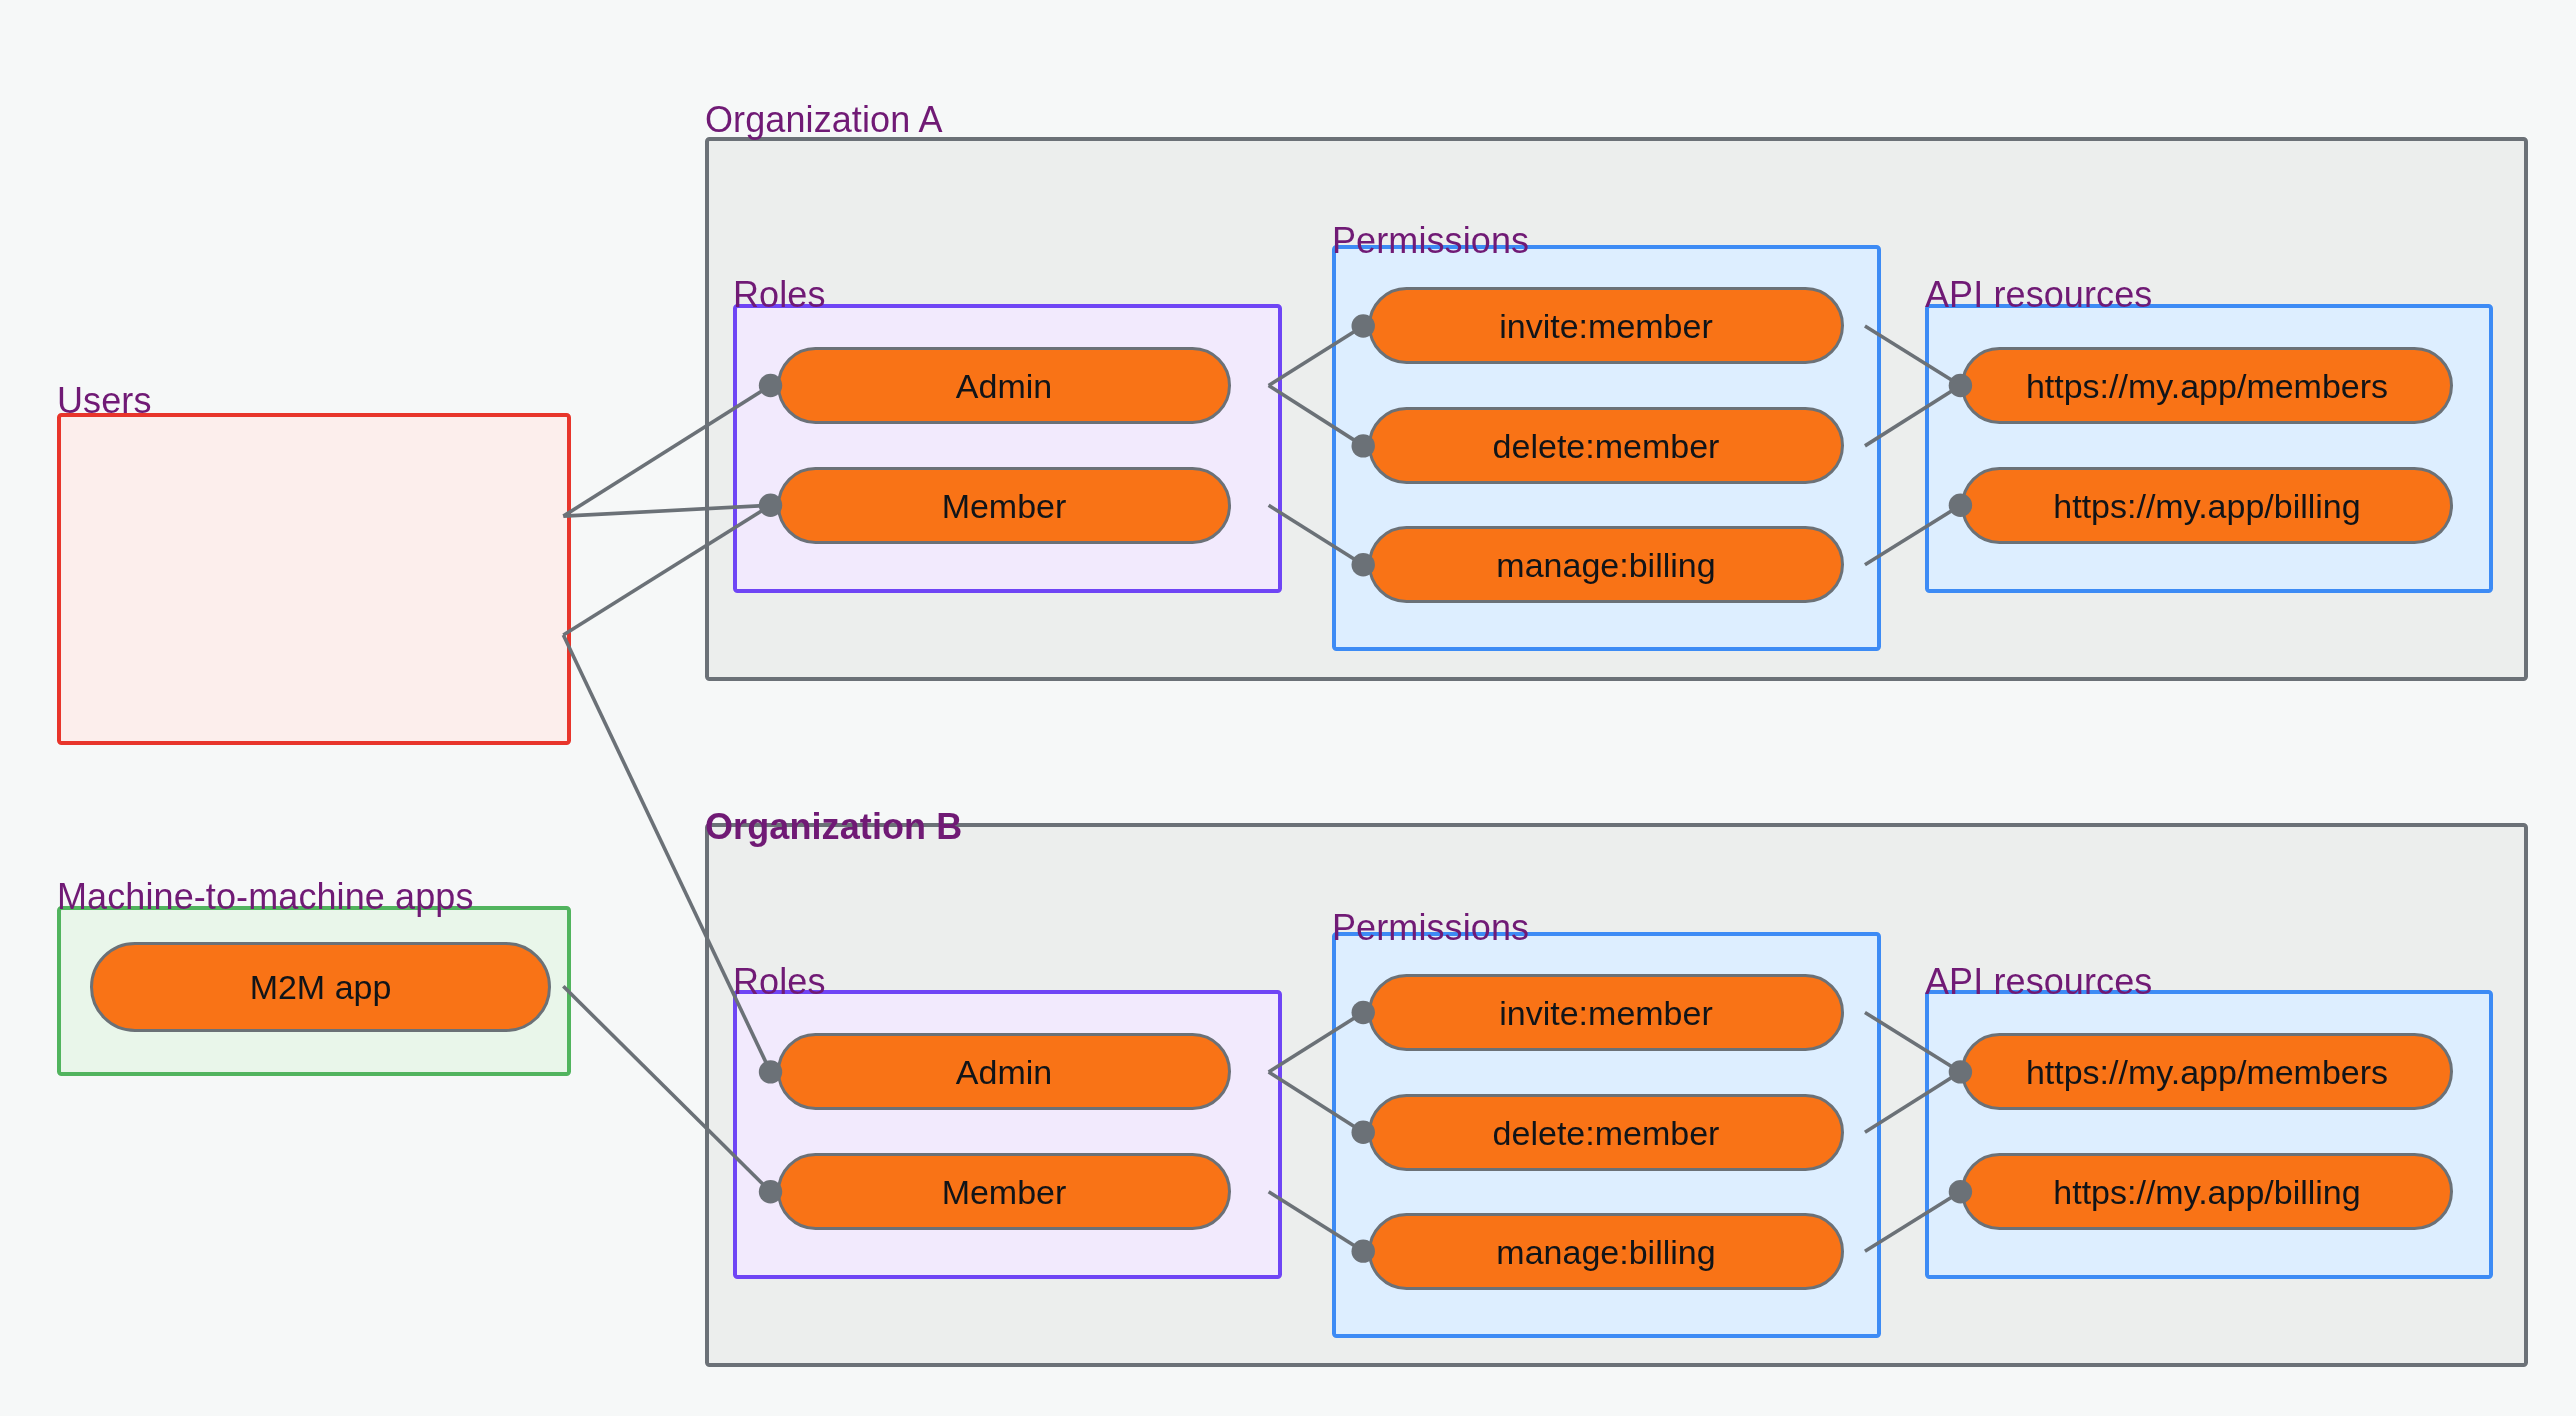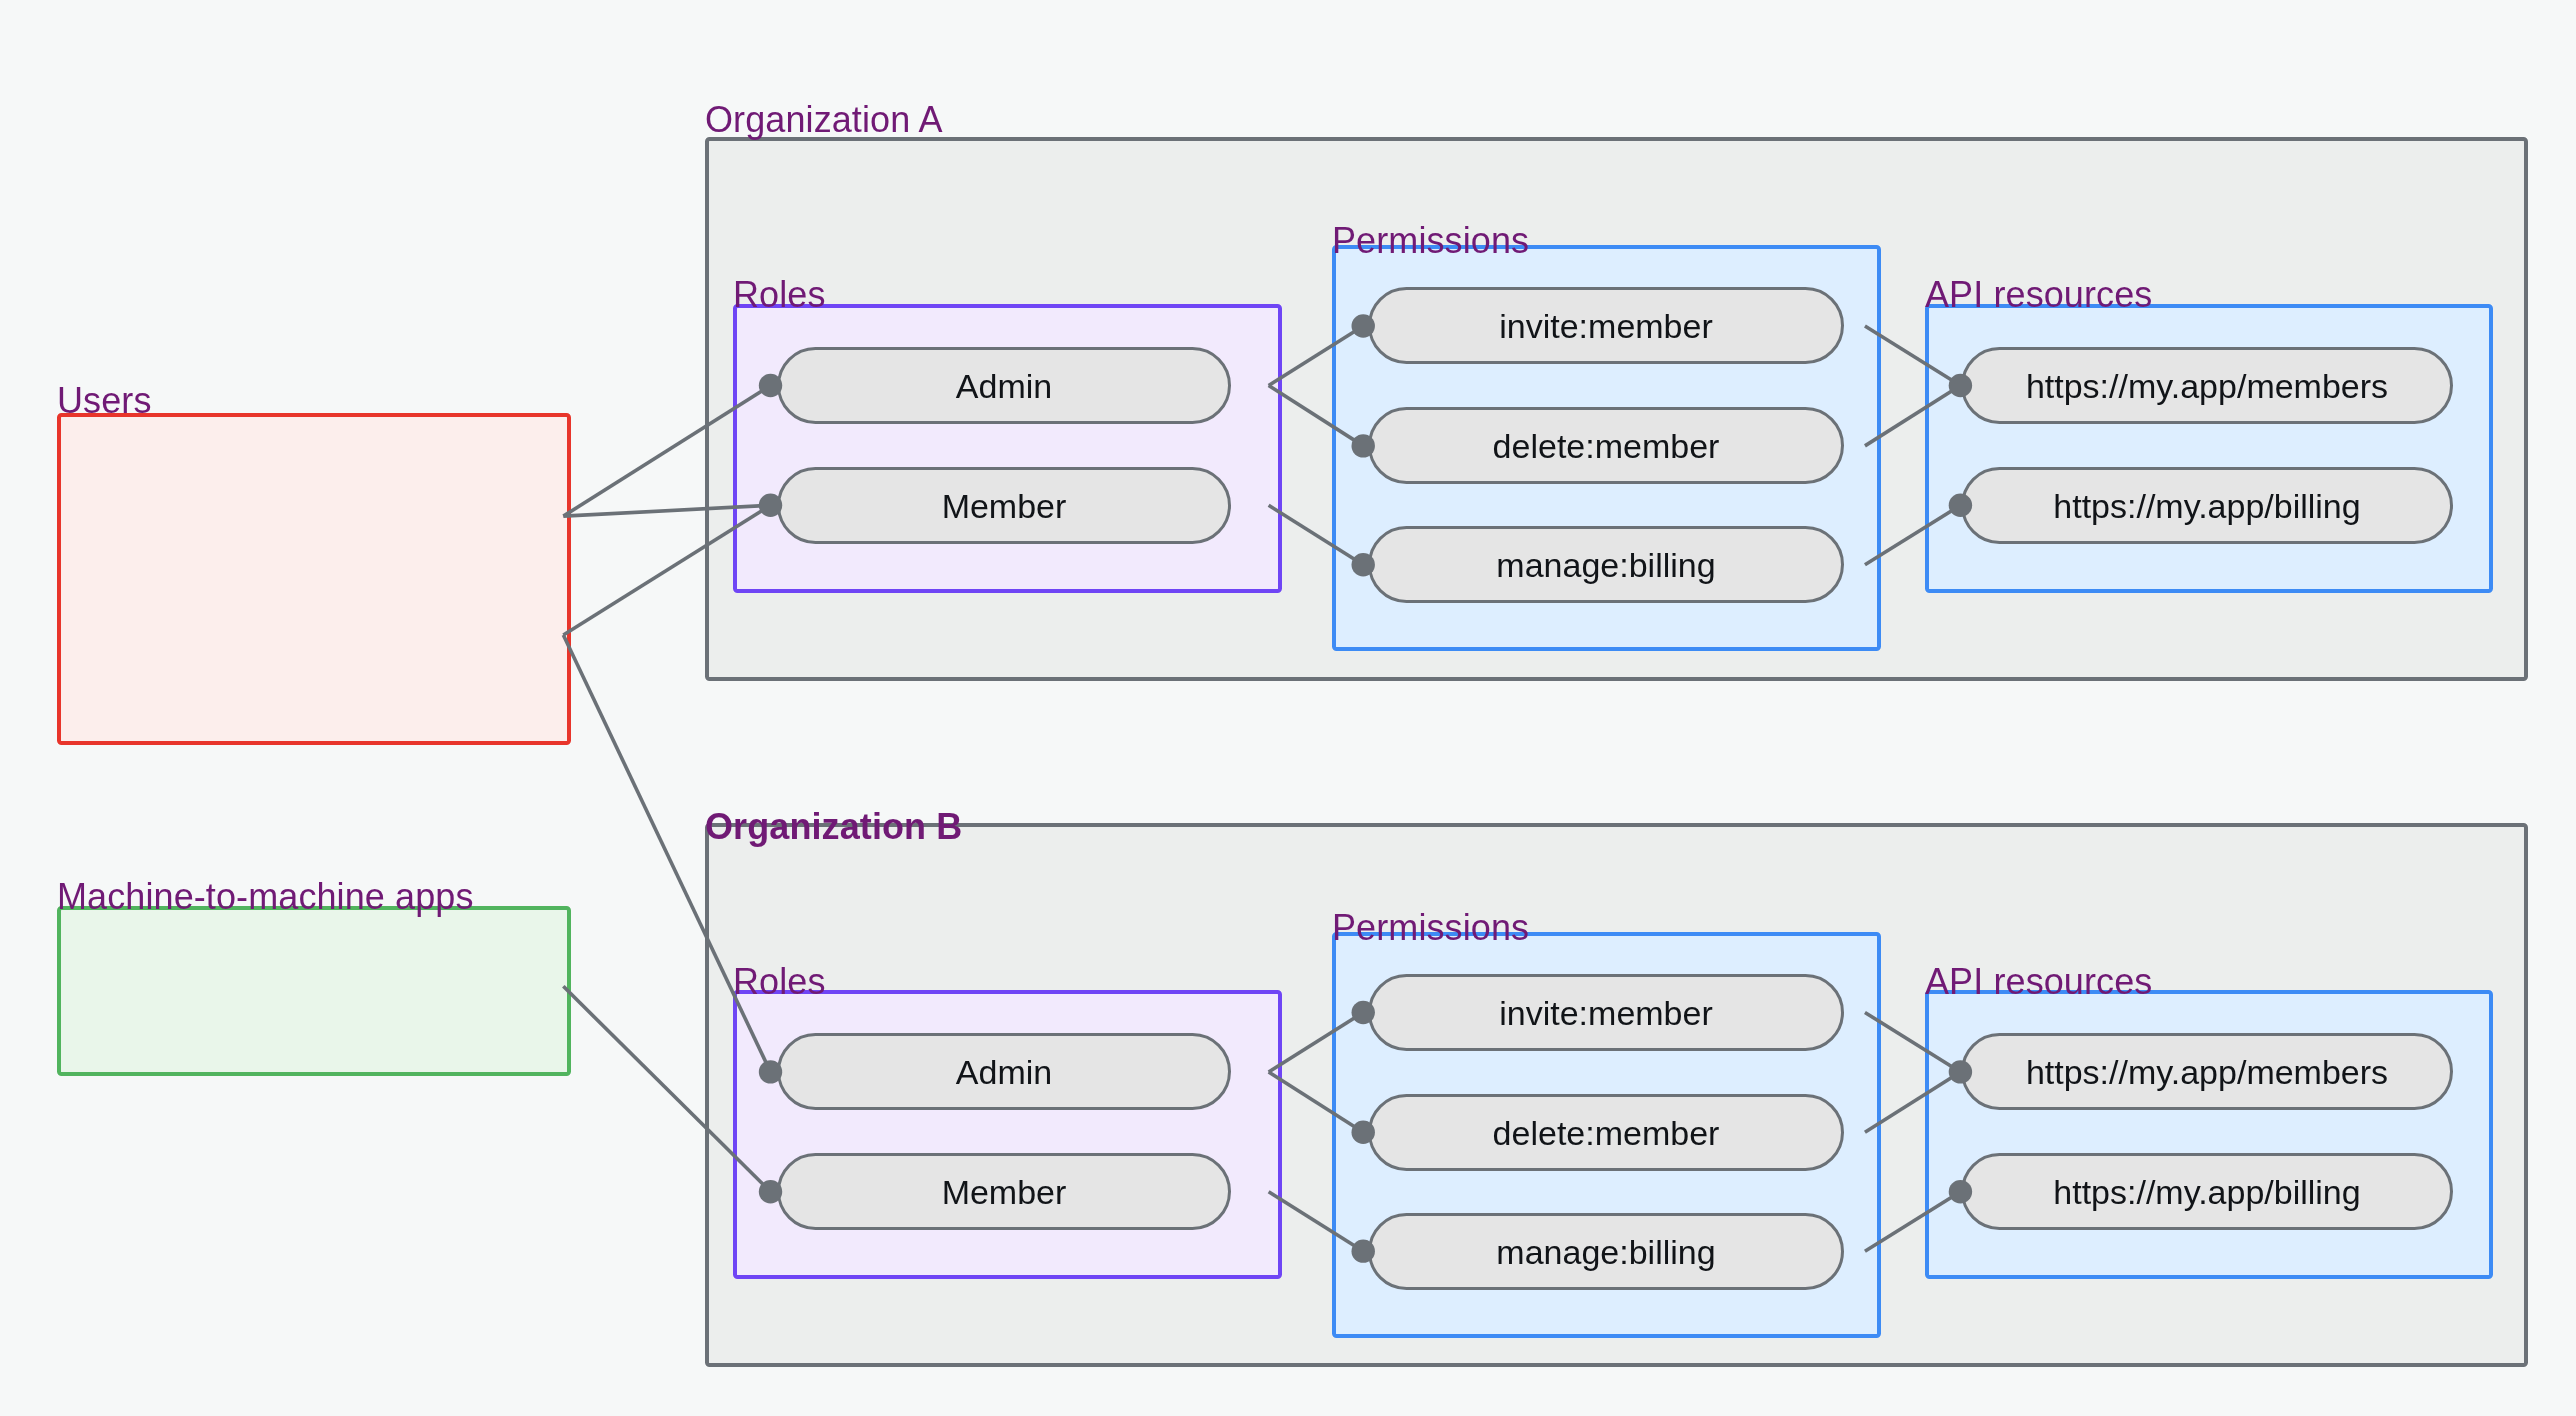--- a/index.html
+++ b/index.html
@@ -58,21 +58,21 @@
   .group-roles {
     background: #f2eafd;
     border: 4.5px solid #6f45f5;
   }
   .group-blue {
     background: #ddeeff;
     border: 4.5px solid #3d8bf5;
   }
   .pill {
     position: absolute;
-    background: #e5e5e5;
+    background: #f97316;
     border: 3.6px solid #6b7177;
     border-radius: 900px;
     display: flex;
     align-items: center;
     justify-content: center;
     box-sizing: border-box;
     z-index: 4;
     font-size: 34px;
     color: #111418;
     white-space: nowrap;
@@ -136,20 +136,23 @@
   <div class="section-label" style="left:57px; top:333px;">Users</div>
 
   <div class="group-box group-users" style="left:57px; top:413px; width:506px; height:324px;"></div>
 
 
 
   <div class="section-label" style="left:57px; top:829px;">Machine-to-machine apps</div>
 
   <div class="group-box group-m2m" style="left:57px; top:906px; width:506px; height:162px;"></div>
 
+  <div class="pill" style="left:90px; top:942px; width:461px; height:90px;">
+    <span>M2M app</span>
+  </div>
 
   <div class="section-label" style="left:705px; top:52px;">Organization A</div>
 
   <div class="org-container" style="left:705px; top:137px; width:1815px; height:536px;"></div>
 
   <div class="section-label" style="left:733px; top:227px;">Roles</div>
 
   <div class="group-box group-roles" style="left:733px; top:304px; width:541px; height:281px;"></div>
 
   <div class="pill" style="left:777px; top:347px; width:454px; height:77px;">

